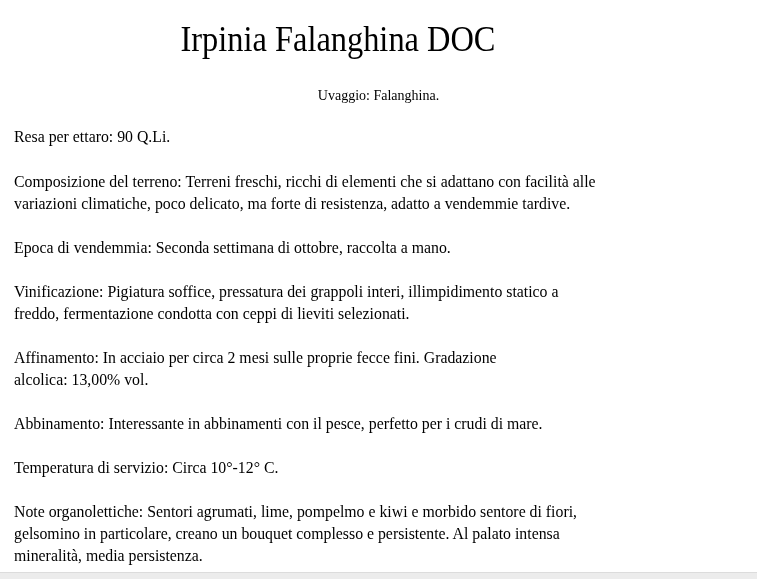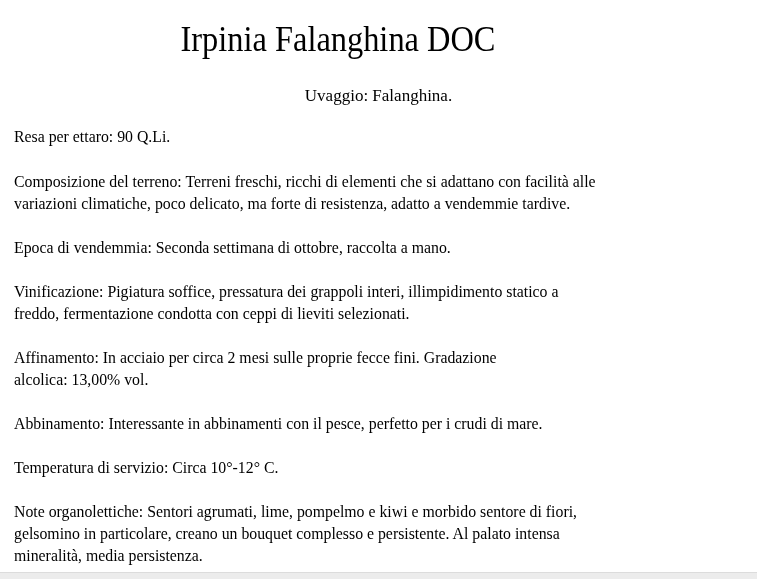--- a/index.html
+++ b/index.html
@@ -9,21 +9,21 @@
     font-family: "Liberation Serif", serif;
     position: relative;
   }
   .title {
     position: absolute; left: 0; width: 676px; top: 18px;
     text-align: center; font-size: 36px; line-height: 42px;
     transform: scaleX(0.9); transform-origin: center;
   }
   .subtitle {
     position: absolute; left: 0; width: 757px; top: 85px;
-    text-align: center; font-size: 17px; line-height: 22px;
+    text-align: center; font-size: 14px; line-height: 22px;
   }
   .p {
     position: absolute; left: 14px; width: 735px;
     font-size: 17px; line-height: 22px; margin: 0;
     transform: scaleX(0.93); transform-origin: left;
     white-space: nowrap;
   }
   .bottom-strip {
     position: absolute; left: 0; bottom: 0; width: 757px; height: 6px;
     background: #ececec; border-top: 1px solid #dcdcdc;

